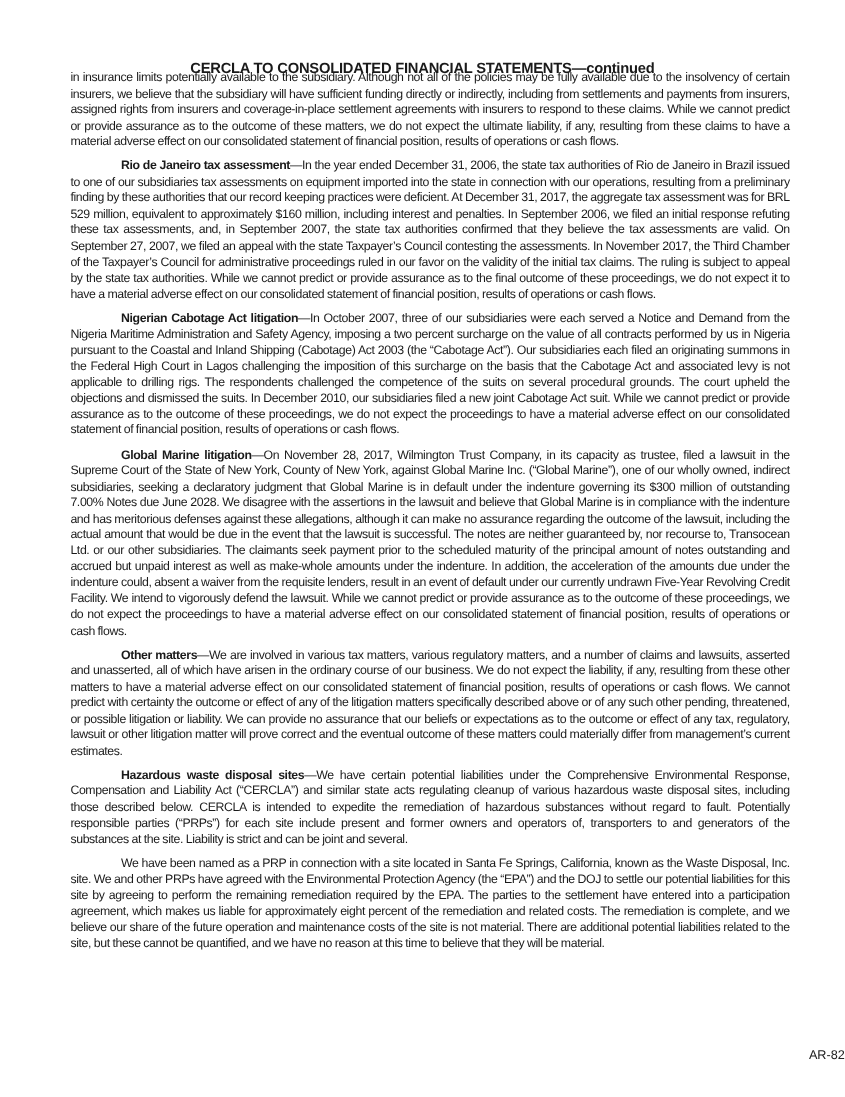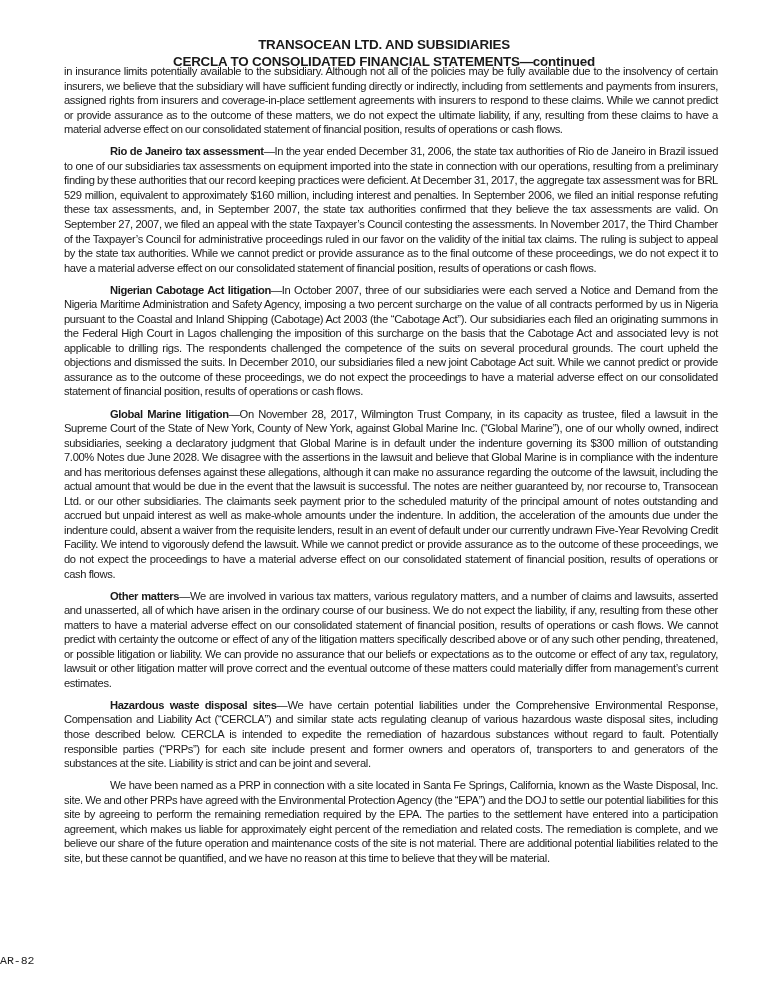--- a/index.html
+++ b/index.html
@@ -24,29 +24,28 @@
     margin: 0 0 7.5px 0;
     transform-origin: left top;
   }
   .p.indent { text-indent: 46px; }
   .p b { font-weight: bold; }
   .subhead {
     font-size: 11.4px; font-weight: bold; font-style: italic;
     letter-spacing: -0.3px; margin: 14px 0 4px 0; line-height: 14.5px;
   }
   .footer {
-    position: absolute; left: 0; top: 954px; width: 768px; text-align: left;
-    font-size: 11.5px; color: #222; font-family: Liberation Mono, monospace;
+    position: absolute; left: 0; top: 954px; width: 768px; text-align: right;
+    font-size: 11.5px; color: #222;
   }
 </style>
 </head>
 <body>
 
 <div class="page">
-  <div class="hdr hdr1">TRANSOCEAN LTD. AND SUBSIDIARIES</div>
   <div class="hdr hdr2">CERCLA TO CONSOLIDATED FINANCIAL STATEMENTS—continued</div>
 
   <div class="body">
     <p class="p">
       <span>in insurance limits potentially available to the subsidiary.  Although not all of the policies may be fully available due to the insolvency of certain insurers, we believe that the subsidiary will have sufficient funding directly or indirectly, including from settlements and payments from insurers, assigned rights from insurers and coverage-in-place settlement agreements with insurers to respond to these claims.  While we cannot predict or provide assurance as to the outcome of these matters, we do not expect the ultimate liability, if any, resulting from these claims to have a material adverse effect on our consolidated statement of financial position, results of operations or cash flows.</span>
     </p>
     <p class="p indent">
       <b>Rio de Janeiro tax assessment</b><span>—In the year ended December 31, 2006, the state tax authorities of Rio de Janeiro in Brazil issued to one of our subsidiaries tax assessments on equipment imported into the state in connection with our operations, resulting from a preliminary finding by these authorities that our record keeping practices were deficient.  At December 31, 2017, the aggregate tax assessment was for BRL 529 million, equivalent to approximately $160 million, including interest and penalties.  In September 2006, we filed an initial response refuting these tax assessments, and, in September 2007, the state tax authorities confirmed that they believe the tax assessments are valid.  On September 27, 2007, we filed an appeal with the state Taxpayer’s Council contesting the assessments.  In November 2017, the Third Chamber of the Taxpayer’s Council for administrative proceedings ruled in our favor on the validity of the initial tax claims.  The ruling is subject to appeal by the state tax authorities.  While we cannot predict or provide assurance as to the final outcome of these proceedings, we do not expect it to have a material adverse effect on our consolidated statement of financial position, results of operations or cash flows.</span>
     </p>
     <p class="p indent">

